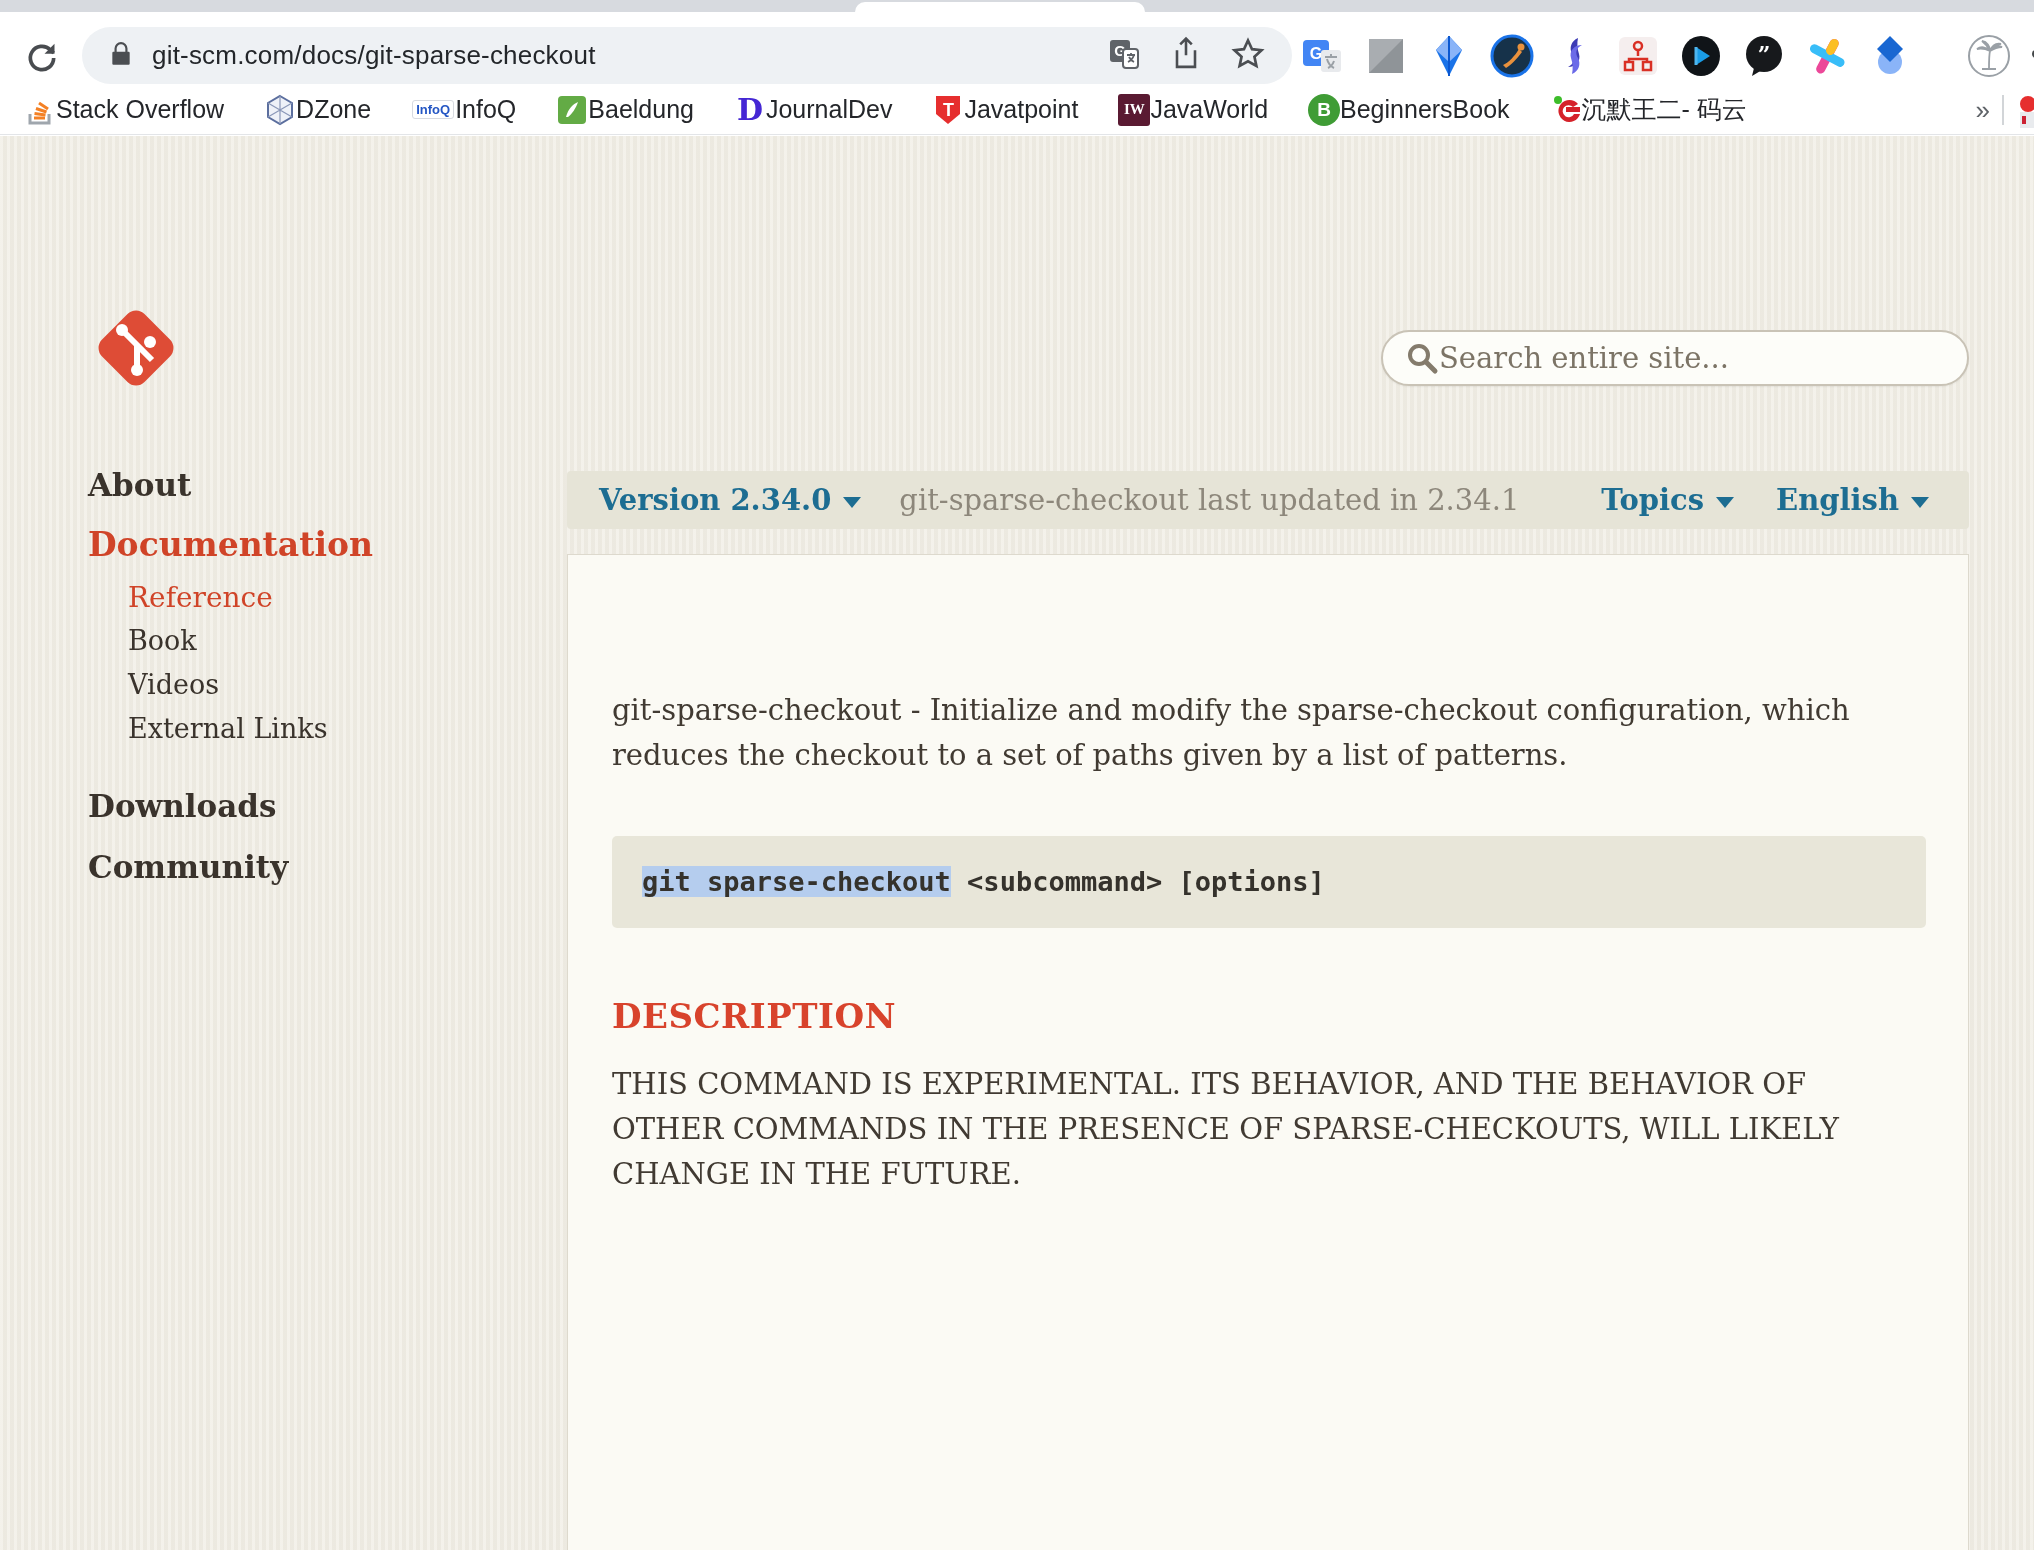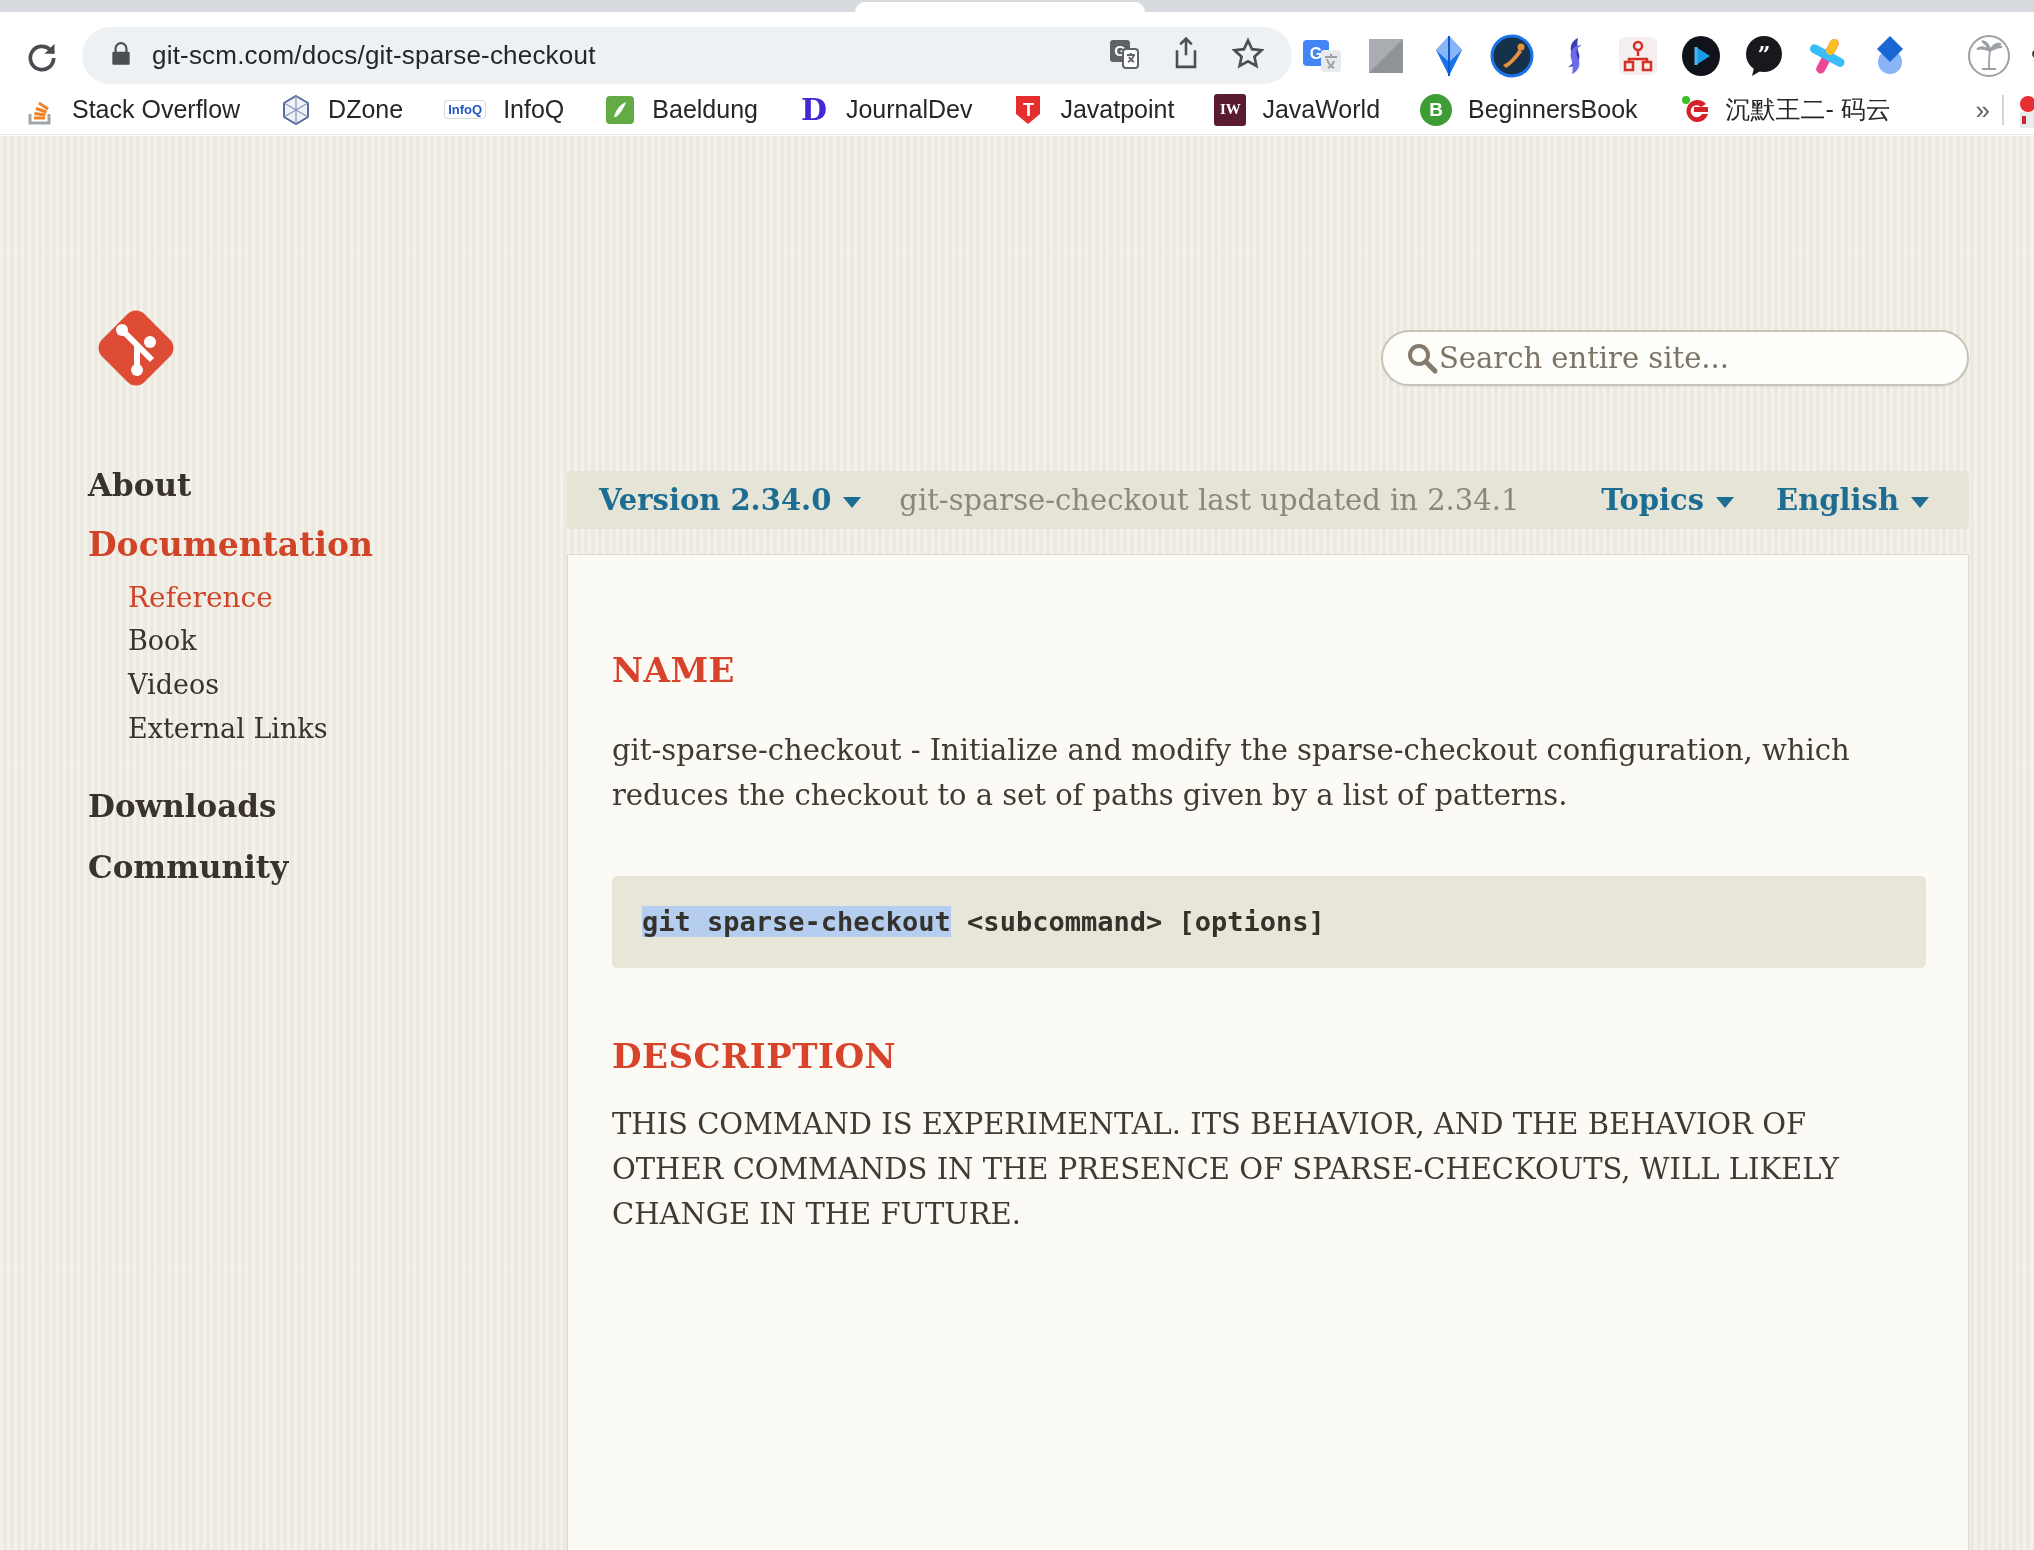--- a/index.html
+++ b/index.html
@@ -12,21 +12,21 @@
   .toolbar { position:absolute; left:0; top:12px; width:2034px; height:73px; background:#ffffff; }
   .reload-btn { position:absolute; left:22px; top:26px; width:40px; height:40px; cursor:pointer; }
   .omnibox { position:absolute; left:82px; top:15px; width:1210px; height:57px; background:#eef1f4; border-radius:29px; display:flex; align-items:center; }
   .omnibox .lock { margin-left:26px; }
   .omnibox .url { margin-left:18px; font-size:26px; color:#23262a; letter-spacing:0.2px; flex:1; white-space:nowrap; overflow:hidden; }
   .inbar-icons { display:flex; align-items:center; gap:28px; margin-right:26px; }
   .ext-row { position:absolute; left:1300px; top:18px; width:734px; height:52px; display:flex; align-items:center; gap:17px; overflow:hidden; }
   .ext { width:46px; height:46px; flex:0 0 auto; display:flex; align-items:center; justify-content:center; cursor:pointer; }
 
   .bookmarks-bar { position:absolute; left:0; top:85px; width:2034px; height:50px; background:#ffffff; border-bottom:1px solid #e3e5e8; display:flex; align-items:center; padding-left:24px; }
-  .bm { display:flex; align-items:center; gap:16px; margin-right:40px; cursor:pointer; white-space:nowrap; }
+  .bm { display:flex; align-items:center; gap:0; margin-right:40px; cursor:pointer; white-space:nowrap; }
   .bm .bm-label { font-size:25px; color:#24262a; }
   .fav { width:32px; height:32px; display:flex; align-items:center; justify-content:center; flex:0 0 auto; }
   .bm-overflow { position:absolute; right:44px; top:85px; height:50px; display:flex; align-items:center; font-size:26px; color:#5f6368; cursor:pointer; }
   .bm-divider { position:absolute; left:2002px; top:95px; width:2px; height:30px; background:#d2d5d8; }
   .bm-cut-icon { position:absolute; left:2014px; top:96px; width:30px; height:30px; }
 
   
   .page { position:absolute; left:0; top:136px; width:2034px; height:1414px;
     background:#f0ede4;
     background-image:repeating-linear-gradient(90deg, rgba(255,255,255,0.25) 0 3px, rgba(0,0,0,0.015) 3px 7px);
@@ -341,21 +341,20 @@
         <span class="caret"></span>
       </span>
       <span class="dd">
         <span>English</span>
         <span class="caret"></span>
       </span>
     </span>
   </div>
 
   <div class="card">
-    <h2>NAME</h2>
     <p class="mt-name-p">git-sparse-checkout - Initialize and modify the sparse-checkout configuration, which reduces the checkout to a set of paths given by a list of patterns.</p>
 
     <div class="codeblock"><span class="sel">git sparse-checkout</span><span> &lt;subcommand&gt; [options]</span></div>
 
     <h2 class="h-desc">DESCRIPTION</h2>
     <p class="mt-p2">THIS COMMAND IS EXPERIMENTAL. ITS BEHAVIOR, AND THE BEHAVIOR OF OTHER COMMANDS IN THE PRESENCE OF SPARSE-CHECKOUTS, WILL LIKELY CHANGE IN THE FUTURE.</p>
 
   </div>
 </div>
 

